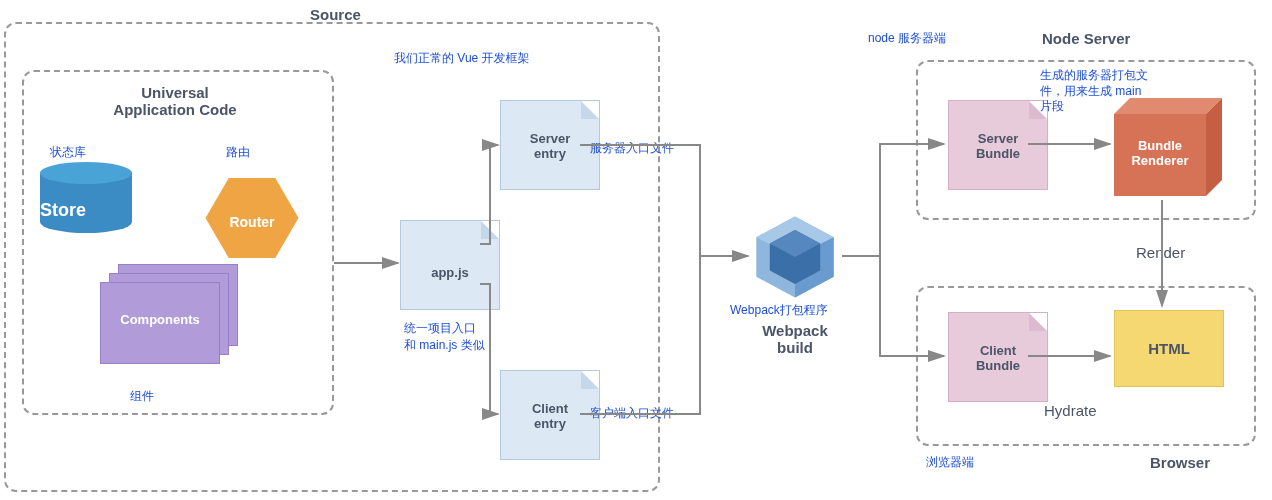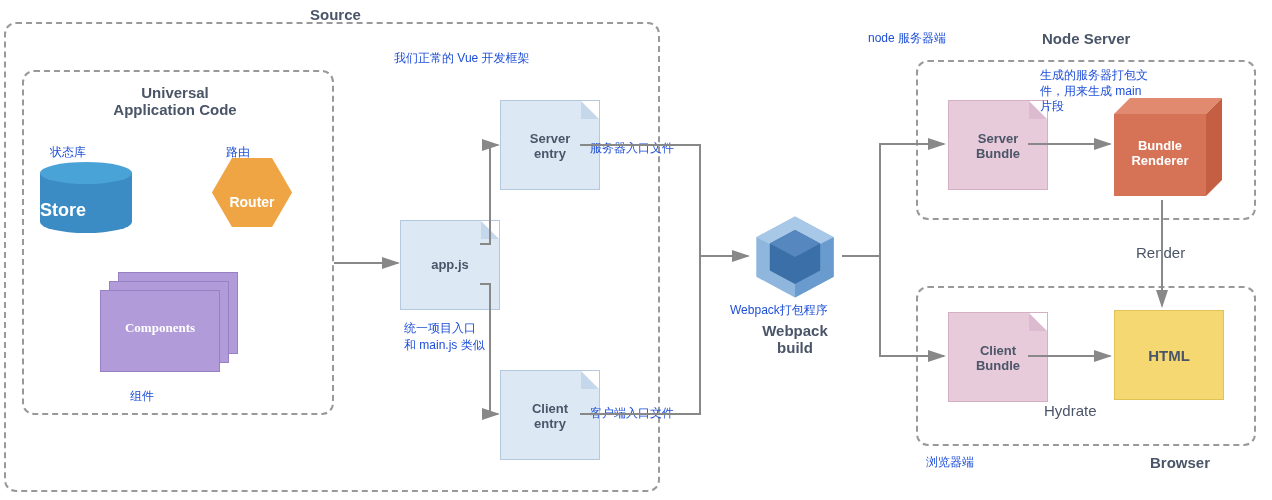--- a/index.html
+++ b/index.html
@@ -63,21 +63,22 @@
     text-align: left;
     color: #fff;
     font-weight: bold;
     top: 38px;
     font-size: 18px;
   }
   
   .hexagon {
     position: absolute;
     width: 104px;
-    height: 69px;
+    height: 80px;
+    margin-top: 20px;
   }
   .hexagon svg { width: 100%; height: 100%; }
   .hexagon .text {
     position: absolute;
     width: 100%;
     text-align: center;
     color: #fff;
     top: 36px;
     font-weight: bold;
     font-size: 14px;
@@ -173,21 +174,21 @@
     text-align: center;
     color: #fff;
     top: 40px;
     font-size: 13px;
     font-weight: bold;
   }
   
   .html-box {
     position: absolute;
     width: 110px;
-    height: 90px;
+    height: 77px;
     background: #f6d873;
     border: 1px solid #e0c255;
     display: flex;
     align-items: center;
     justify-content: center;
     font-weight: bold;
     color: #4a5568;
     font-size: 15px;
   }
   
@@ -224,31 +225,31 @@
 </div>
 
 <div class="red-label" style="left:226px; top:144px;">路由</div>
 <div class="hexagon" style="left:200px; top:158px;">
   <svg viewBox="0 0 100 86">
       <polygon points="25,0 75,0 100,43 75,86 25,86 0,43" fill="#f0a544"></polygon>
     </svg>
   <div class="text">Router</div>
 </div>
 
-<div class="stack" style="left:100px; top:272px;font-family:Liberation Serif, serif;">
+<div class="stack" style="left:100px; top:264px;">
   <div class="card" style="left:18px; top:0;"></div>
   <div class="card" style="left:9px; top:9px;"></div>
   <div class="card" style="left:0; top:18px;"></div>
   <div class="text">Components</div>
 </div>
 <div class="red-label" style="left:130px; top:388px;">组件</div>
 
 <div class="red-label" style="left:394px; top:50px;">我们正常的 Vue 开发框架</div>
 <div class="file" style="left:400px; top:220px;">
-  <div class="text" style="top:36px;">app.js</div>
+  <div class="text" style="top:44px;">app.js</div>
 </div>
 <div class="red-label" style="left:404px; top:320px; white-space:pre;">统一项目入口
 和 main.js 类似</div>
 
 <div class="file" style="left:500px; top:100px;">
   <div class="text" style="white-space:pre;">Server
 entry</div>
 </div>
 <div class="red-label" style="left:590px; top:140px;">服务器入口文件</div>
 

